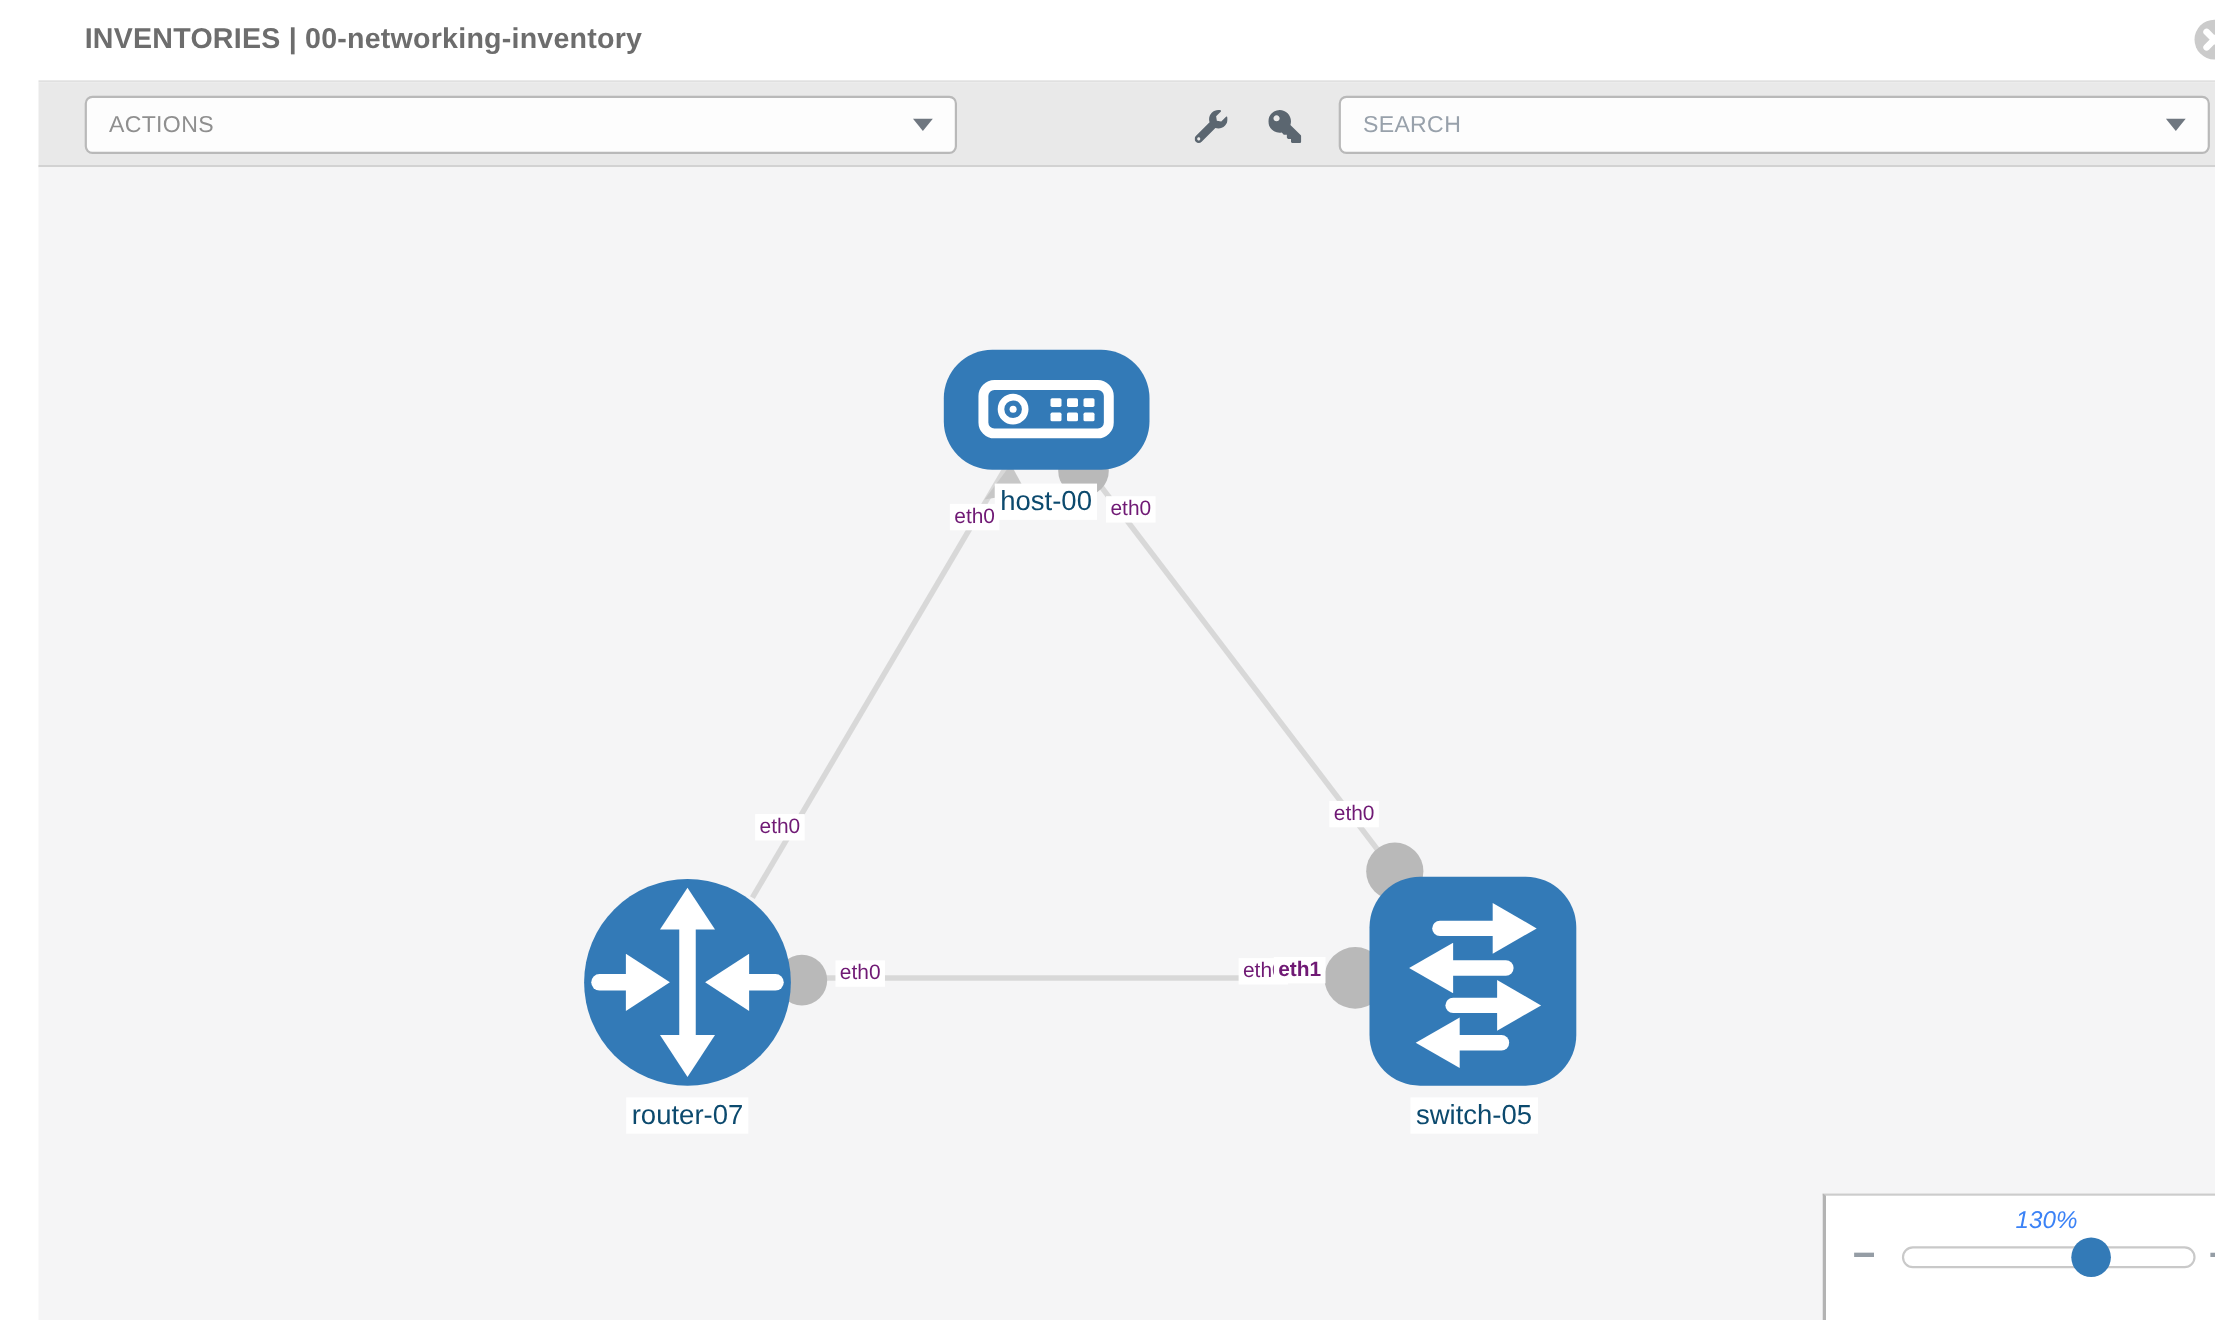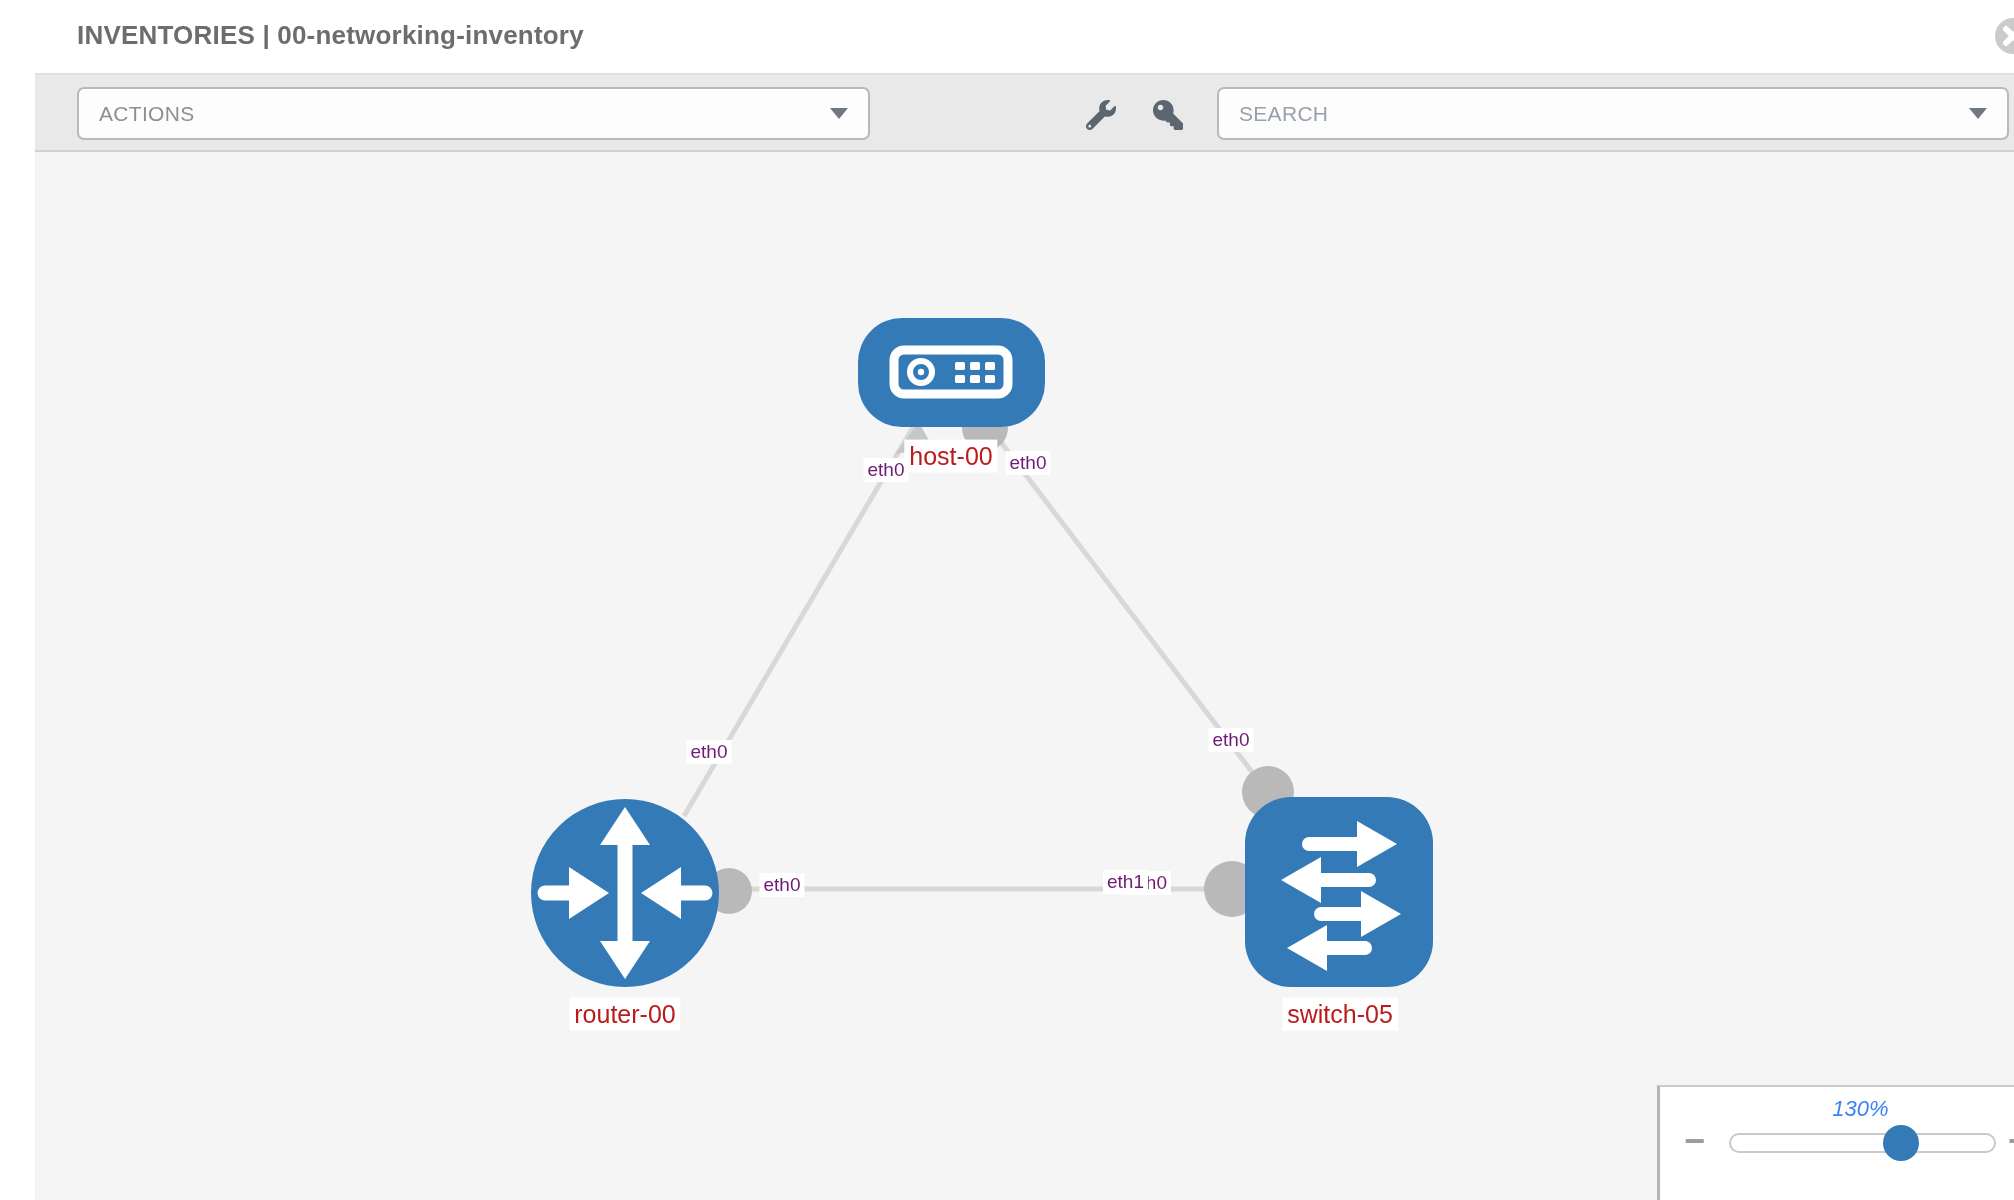--- a/index.html
+++ b/index.html
@@ -30,21 +30,21 @@
   .tool-btn { position:absolute; top:92px; width:46px; height:46px; border:none; background:transparent;
               display:flex; align-items:center; justify-content:center; cursor:pointer; }
   .tool-btn.wrench { left:1043px; }
   .tool-btn.key    { left:1110px; }
 
   
   .canvas { position:absolute; left:0; top:152px; width:2014px; height:1048px; background:#f5f5f6; }
   .graph { position:absolute; left:0; top:0; }
 
   .lbl { position:absolute; background:#fff; color:#701a75; white-space:nowrap; line-height:1.15; }
-  .node-lbl { font-size:25px; color:#b91c1c; padding:2px 5px; transform:translate(-50%,-50%); }
+  .node-lbl { font-size:25px; color:#0c4a6e; padding:2px 5px; transform:translate(-50%,-50%); }
   .eth-lbl  { font-size:19px; padding:1px 4px; transform:translate(-50%,-50%); }
   .eth-lbl.abs { transform:none; }
 
   
   .zoom-panel { position:absolute; left:1622px; top:933px; right:0; bottom:0; background:#fff;
                 border-left:3px solid #b3b3b3; border-top:2px solid #cccccc; }
   .zoom-level { position:absolute; left:128px; top:9px; width:145px; text-align:center;
                 font-size:22px; color:#3b82f6;font-style:italic; }
   .zoom-minus, .zoom-plus { position:absolute; top:36px; border:none; background:transparent;
                 font-size:36px; font-weight:bold; color:#959da5; line-height:1; cursor:pointer; }
@@ -145,30 +145,30 @@
           <polygon points="-58,-12 -18,-35 -18,11" stroke="none"></polygon>
           <line x1="-18" y1="22" x2="26" y2="22" stroke-width="14"></line>
           <polygon points="62,22 22,-1 22,45" stroke="none"></polygon>
           <line x1="26" y1="56" x2="-16" y2="56" stroke-width="14"></line>
           <polygon points="-52,56 -12,33 -12,79" stroke="none"></polygon>
         </g>
       </g>
     </svg>
 
     <div class="lbl node-lbl" style="left:916px; top:304px;">host-00</div>
-    <div class="lbl node-lbl" style="left:590px; top:862px;">router-00</div>
+    <div class="lbl node-lbl" style="left:590px; top:862px;">router-07</div>
     <div class="lbl node-lbl" style="left:1305px; top:862px;">switch-05</div>
 
     <div class="lbl eth-lbl" style="left:851px; top:318px; z-index:0;">eth0</div>
     <div class="lbl eth-lbl" style="left:993px; top:311px; z-index:0;">eth0</div>
     <div class="lbl eth-lbl" style="left:674px; top:600px;">eth0</div>
     <div class="lbl eth-lbl" style="left:1196px; top:588px;">eth0</div>
     <div class="lbl eth-lbl" style="left:747px; top:733px;">eth0</div>
     <div class="lbl eth-lbl abs" style="left:1091px; top:719px; z-index:1;">eth0</div>
-    <div class="lbl eth-lbl abs" style="left:1068px; top:718px; z-index:2;">eth1</div>
+    <div class="lbl eth-lbl abs" style="left:1123px; top:718px; z-index:2;font-weight:bold;">eth1</div>
 
     <div class="zoom-panel">
       <div class="zoom-level">130%</div>
       <button class="zoom-minus">−</button>
       <div class="zoom-track"></div>
       <div class="zoom-handle"></div>
       <button class="zoom-plus">+</button>
     </div>
 
   </div>

